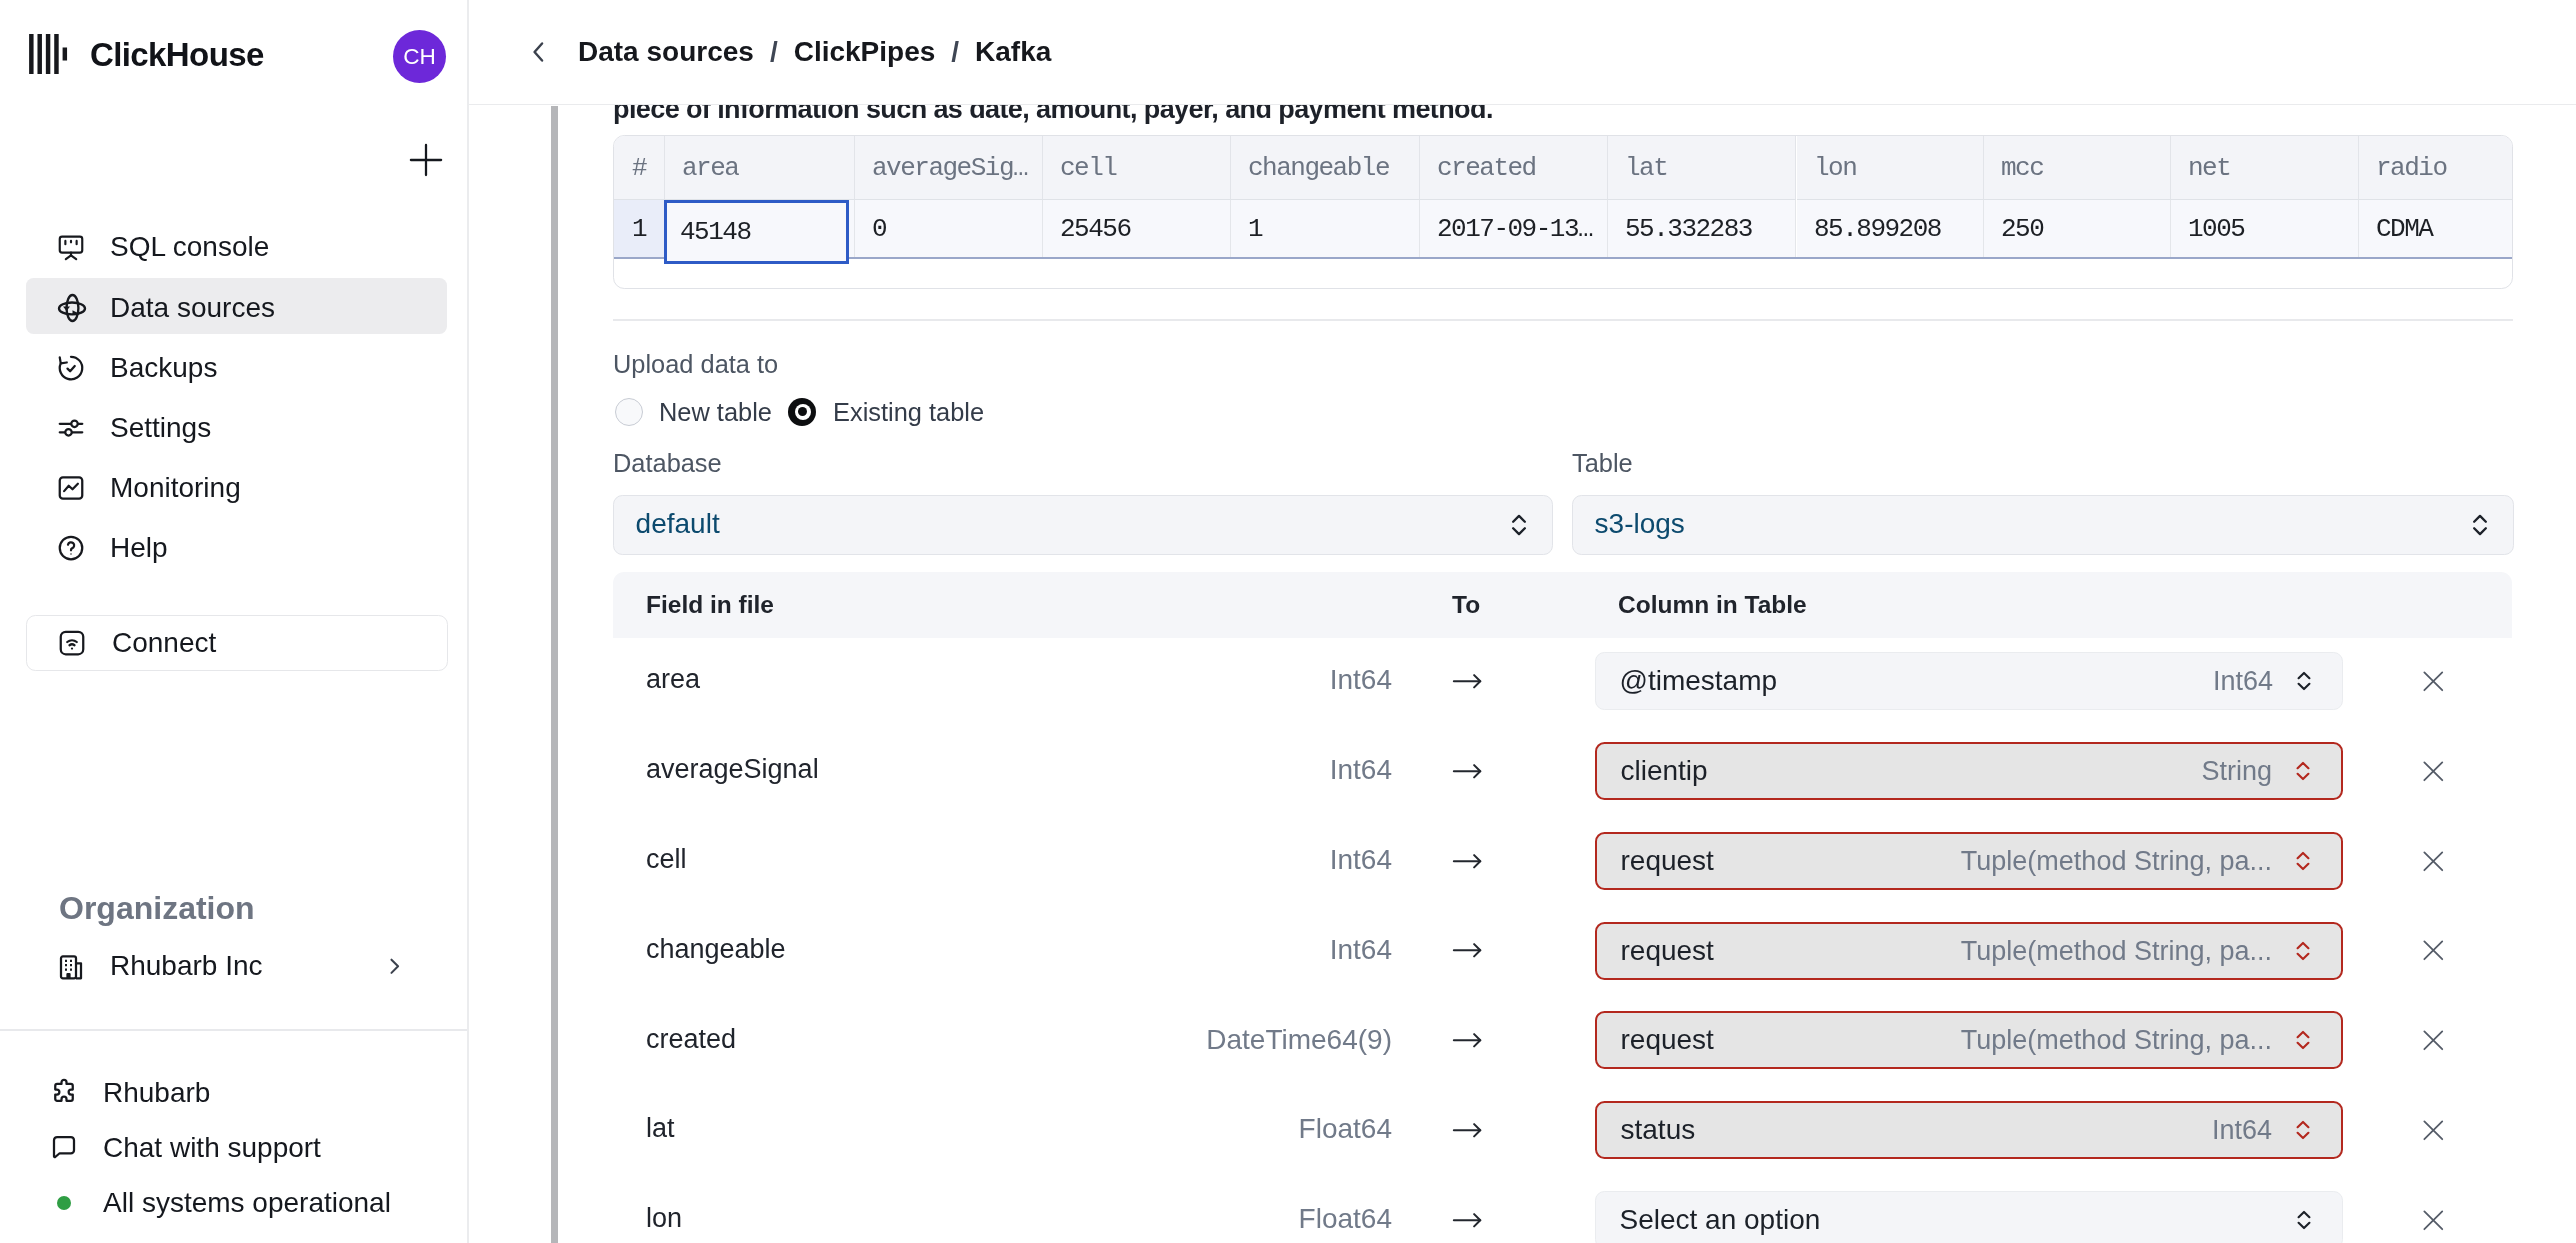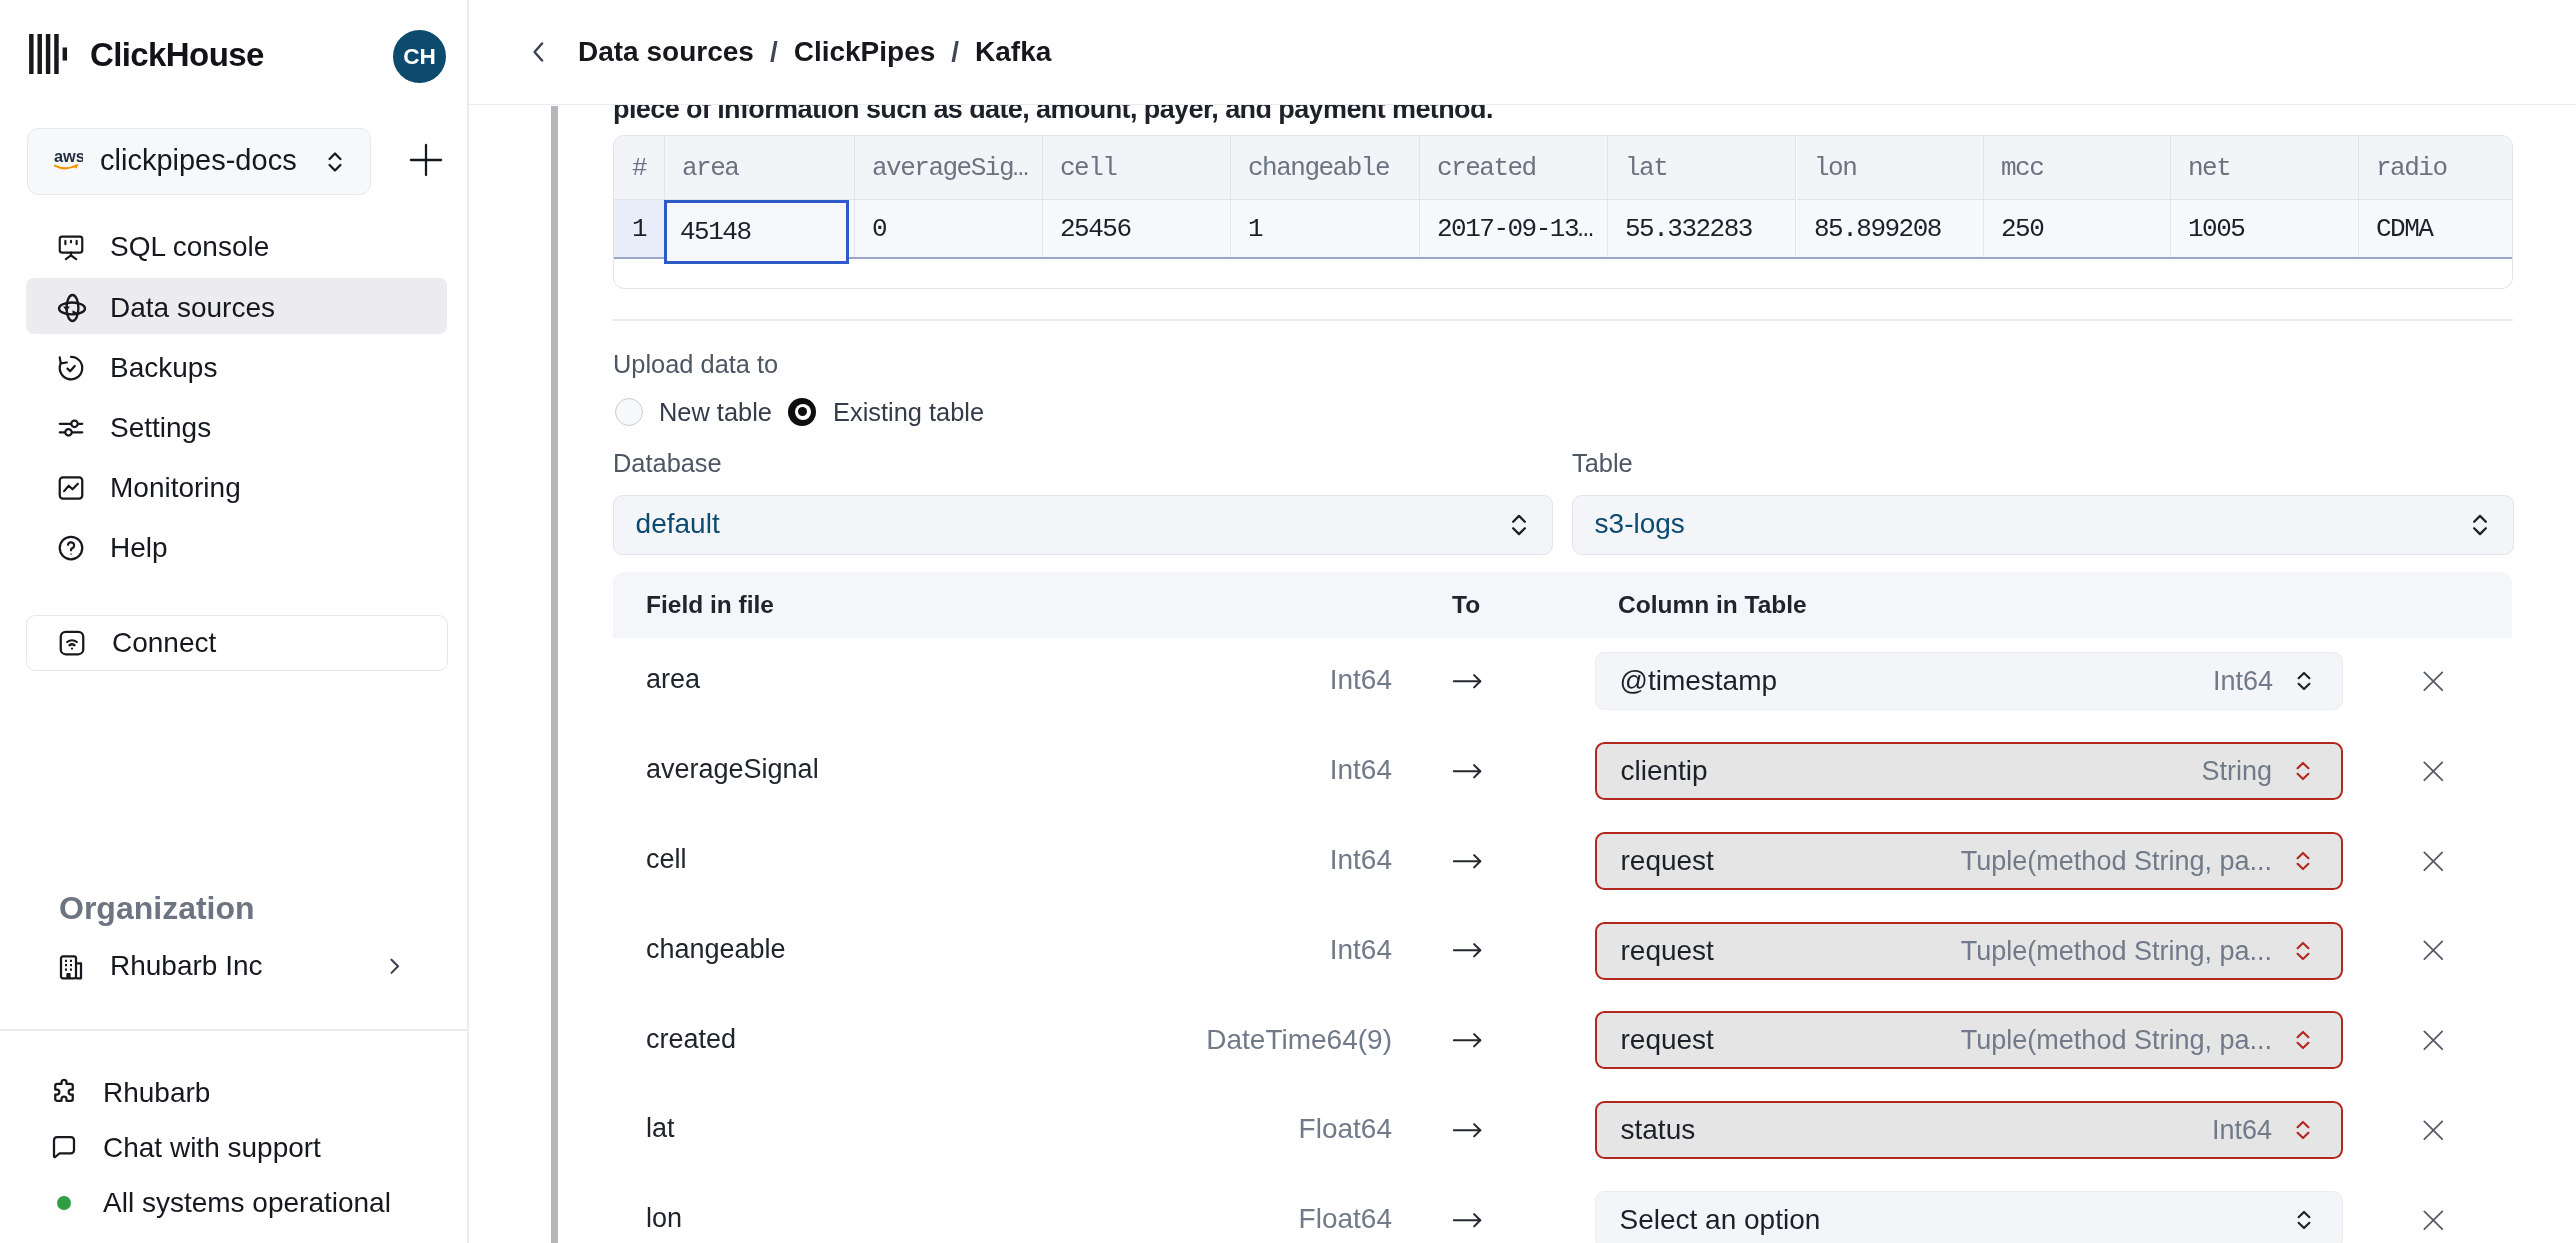--- a/index.html
+++ b/index.html
@@ -5,21 +5,21 @@
   * { margin:0; padding:0; box-sizing:border-box; }
   html,body { width:2576px; height:1244px; overflow:hidden; }
   body { font-family:"Liberation Sans", sans-serif; background:#fff; color:#16181d; position:relative; }
   .abs { position:absolute; }
   svg { display:block; }
 
   
   #sidebar { position:absolute; left:0; top:0; width:468px; height:1244px; background:#fff; z-index:30; }
   #sideborder { position:absolute; left:467px; top:0px; width:1.9px; height:1244px; background:#ebecee; z-index:31; }
   #logo-text { position:absolute; left:90px; top:36px; font-size:33px; font-weight:700; letter-spacing:-0.6px; color:#111318; }
-  #avatar { position:absolute; left:393px; top:30px; width:53px; height:53px; border-radius:50%; background:#0c4a6e; color:#fff; font-size:22.6px; font-weight:700; display:flex; align-items:center; justify-content:center; letter-spacing:0; }
+  #avatar { position:absolute; left:393px; top:30px; width:53px; height:53px; border-radius:50%; background:#6d28d9; color:#fff; font-size:22.6px; font-weight:400; display:flex; align-items:center; justify-content:center; letter-spacing:0; }
   #wspill { position:absolute; left:27px; top:128px; width:344px; height:67px; background:#f7f8f9; border:1.9px solid #e7e8eb; border-radius:11.3px; }
   #wspill .wsname { position:absolute; left:72px; top:0; height:63px; display:flex; align-items:center; font-size:29px; color:#15181e; }
   #plus { position:absolute; left:409px; top:143px; }
   .mitem { position:absolute; left:0; width:468px; height:60px; }
   .mitem .lbl { position:absolute; left:110px; top:0; height:60px; display:flex; align-items:center; font-size:28px; color:#15181e; }
   .mitem .ic { position:absolute; left:56px; top:15px; }
   #hl { position:absolute; left:26px; top:278px; width:421px; height:56px; background:#ececee; border-radius:7.5px; }
   #connect { position:absolute; left:26px; top:615px; width:422px; height:56px; border:1.9px solid #e6e7ea; border-radius:9.4px;text-decoration:underline; }
   #connect .lbl { position:absolute; left:85px; top:0; height:53px; display:flex; align-items:center; font-size:28px; color:#15181e; }
   #orglbl { position:absolute; left:59px; top:890px; font-size:32px; font-weight:700; color:#6e7582; }
@@ -71,32 +71,20 @@
 <div id="sidebar">
   <svg class="abs" style="left:29px;top:34px" width="43" height="40" viewBox="0 0 46 43">
     <rect x="0" y="0" width="4.8" height="43" fill="#17181c"></rect>
     <rect x="9" y="0" width="4.8" height="43" fill="#17181c"></rect>
     <rect x="18" y="0" width="4.8" height="43" fill="#17181c"></rect>
     <rect x="27" y="0" width="4.8" height="43" fill="#17181c"></rect>
     <rect x="36" y="14.5" width="4.8" height="14" fill="#17181c"></rect>
   </svg>
   <div id="logo-text">ClickHouse</div>
   <div id="avatar">CH</div>
-  <div id="wspill">
-    <svg class="abs" style="left:24.5px;top:18px" width="30" height="28" viewBox="0 0 32 30">
-      <text x="1" y="16" font-family="Liberation Sans" font-size="17.5" font-weight="700" fill="#232f3e">aws</text>
-      <path d="M2 20 Q 13 26 26 19.5" stroke="#f79400" stroke-width="2.2" fill="none" stroke-linecap="round"></path>
-      <path d="M26 19.5 l -0.6 3.8 l -3.4 -2.2 z" fill="#f79400"></path>
-    </svg>
-    <div class="wsname">clickpipes-docs</div>
-    <svg class="abs" style="left:294px;top:20px" width="26" height="26" viewBox="0 0 24 24" fill="none" stroke="#15181e" stroke-width="2.1" stroke-linecap="round" stroke-linejoin="round">
-      <path d="M7 9.2 L12 4.2 L17 9.2"></path>
-        <path d="M7 14.8 L12 19.8 L17 14.8"></path>
-    </svg>
-  </div>
   <svg id="plus" width="34" height="34" viewBox="0 0 36 36" stroke="#15181e" stroke-width="2.4" stroke-linecap="round">
     <line x1="18" y1="2" x2="18" y2="34"></line>
       <line x1="2" y1="18" x2="34" y2="18"></line>
   </svg>
 
   <div id="hl"></div>
 
   <div class="mitem" style="top:217px">
     <svg class="ic" width="30" height="30" viewBox="0 0 32 32" fill="none" stroke="#17191e" stroke-width="2.3" stroke-linecap="round" stroke-linejoin="round">
       <rect x="4" y="5" width="24" height="17" rx="2.5"></rect>

